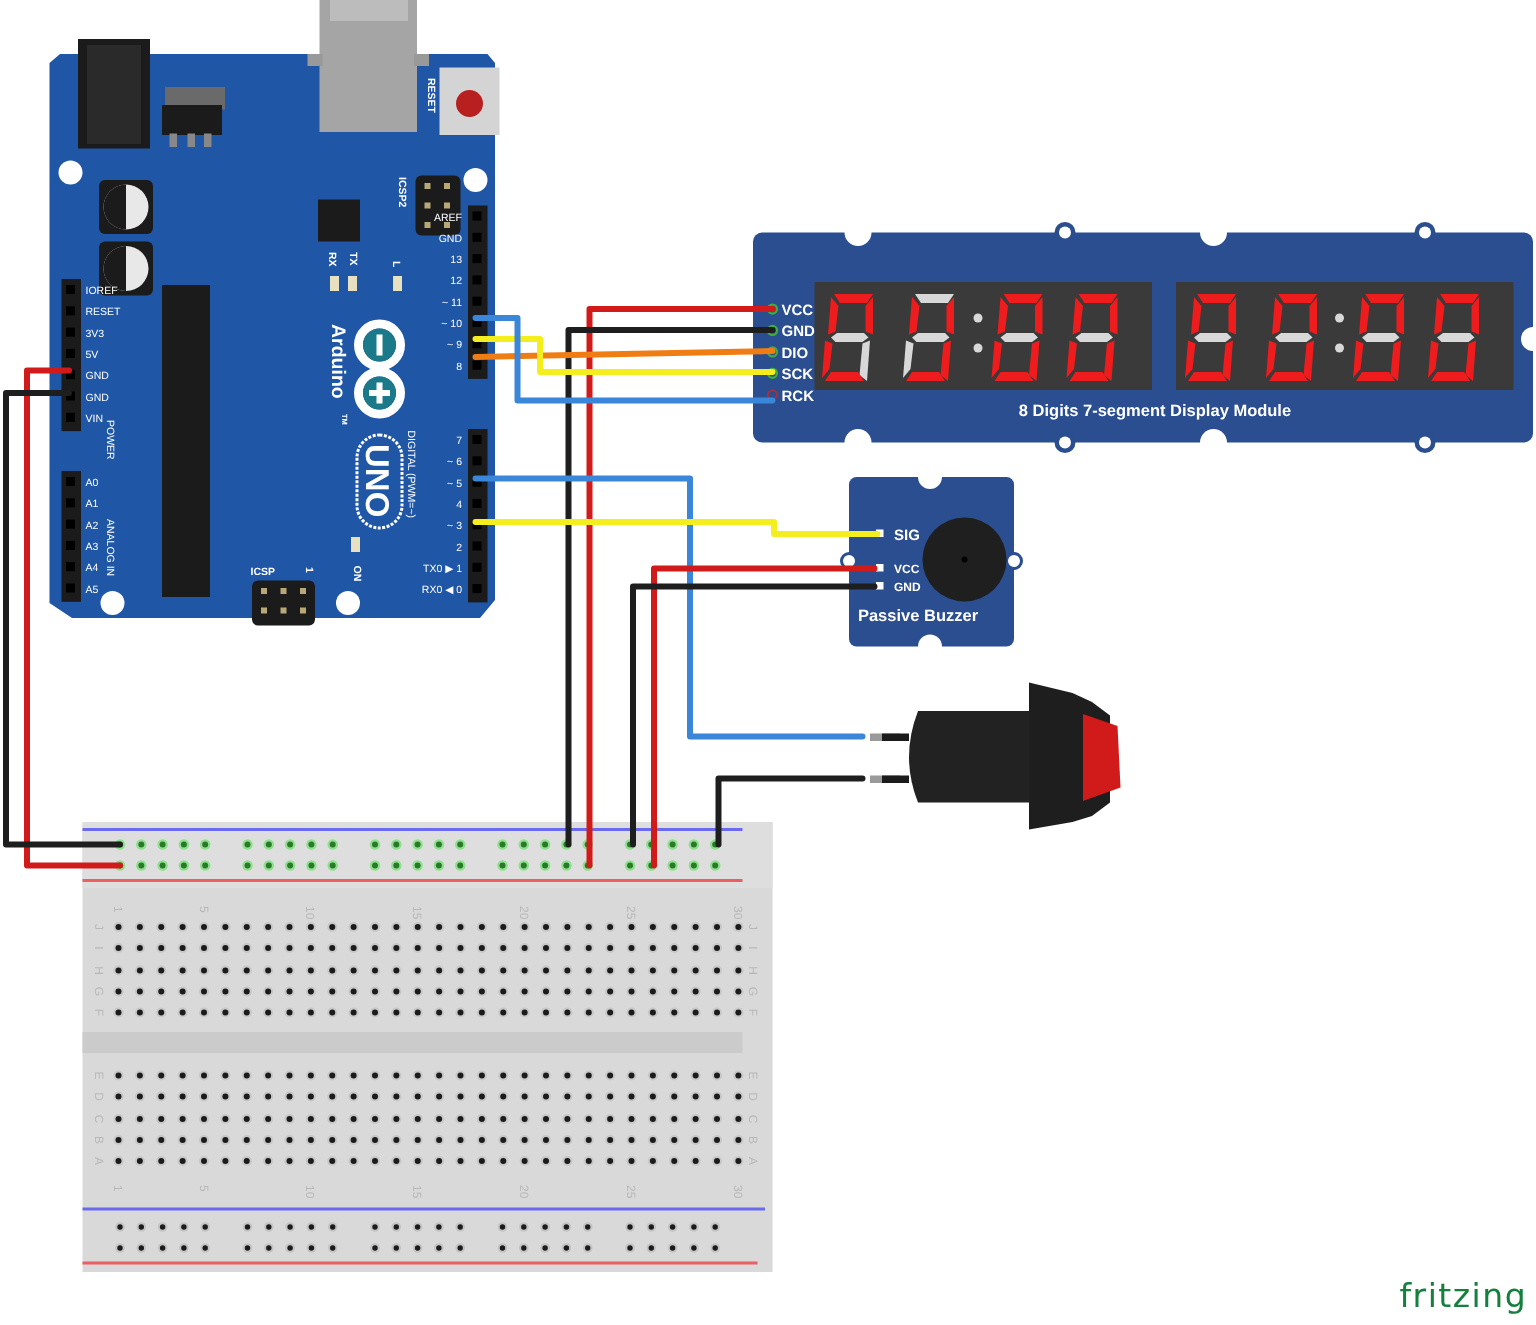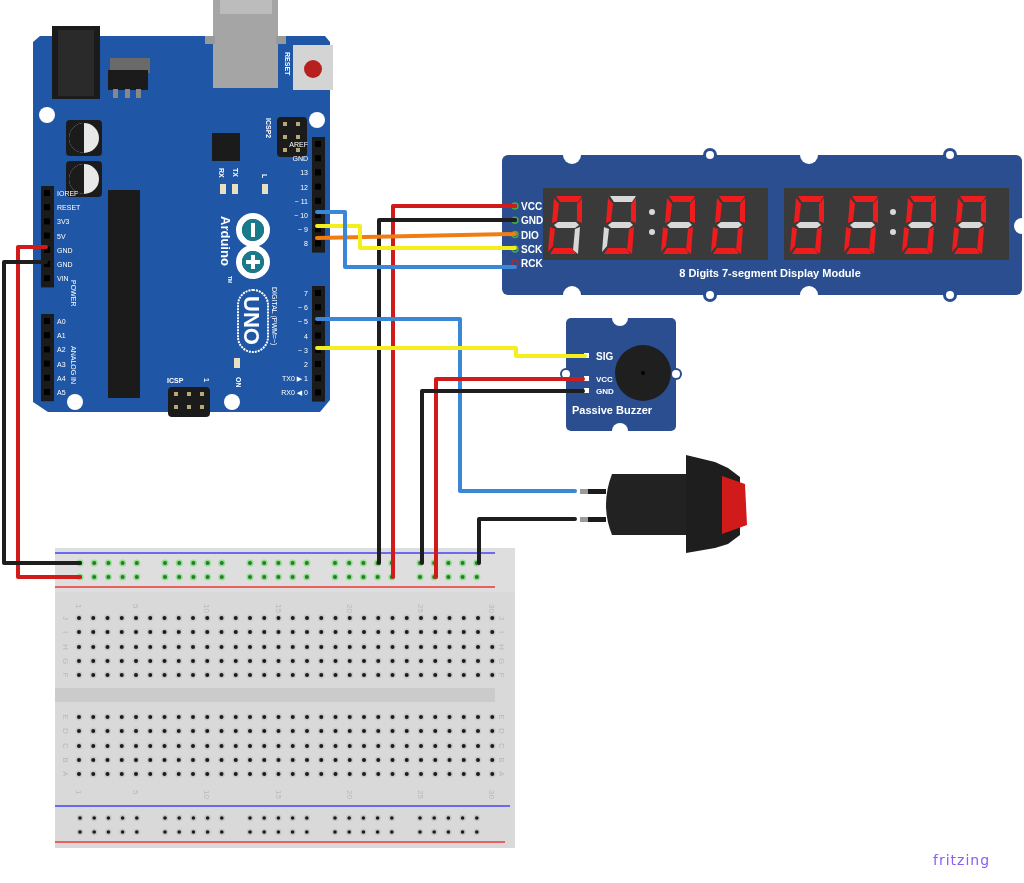--- a/index.html
+++ b/index.html
@@ -1,21 +1,21 @@
 <!DOCTYPE html>
 <html><head>
 <meta charset="utf-8">
 <style>
   html,body{margin:0;padding:0;background:#ffffff;}
   body{width:1024px;height:883px;position:relative;overflow:hidden;font-family:"Liberation Sans",sans-serif;}
   svg{position:absolute;left:0;top:0;}
   .lbl{font-family:"Liberation Sans",sans-serif;font-weight:bold;fill:#ffffff;}
   .pinlbl{font-family:"Liberation Sans",sans-serif;fill:#ffffff;font-size:7px;}
   .bbl{font-family:"Liberation Sans",sans-serif;fill:#b8b8b8;font-size:8px;}
-  .fritz{position:absolute;left:933px;top:852px;font-family:"DejaVu Sans",sans-serif;font-size:14px;color:#8b5cf6;letter-spacing:1px;}
+  .fritz{position:absolute;left:933px;top:852px;font-family:"DejaVu Sans",sans-serif;font-size:22px;color:#15803d;letter-spacing:1px;}
 </style>
 </head>
 <body>
 
 <svg width="1024" height="883" viewBox="0 0 1024 883" id="canvas">
 
   <g>
     <rect x="55" y="548" width="460" height="300" fill="#d9d9d9"></rect>
     <rect x="55" y="548" width="460" height="44" fill="#dedede"></rect>
     <line x1="55" y1="553" x2="495" y2="553" stroke="#6a6aee" stroke-width="2"></line>

